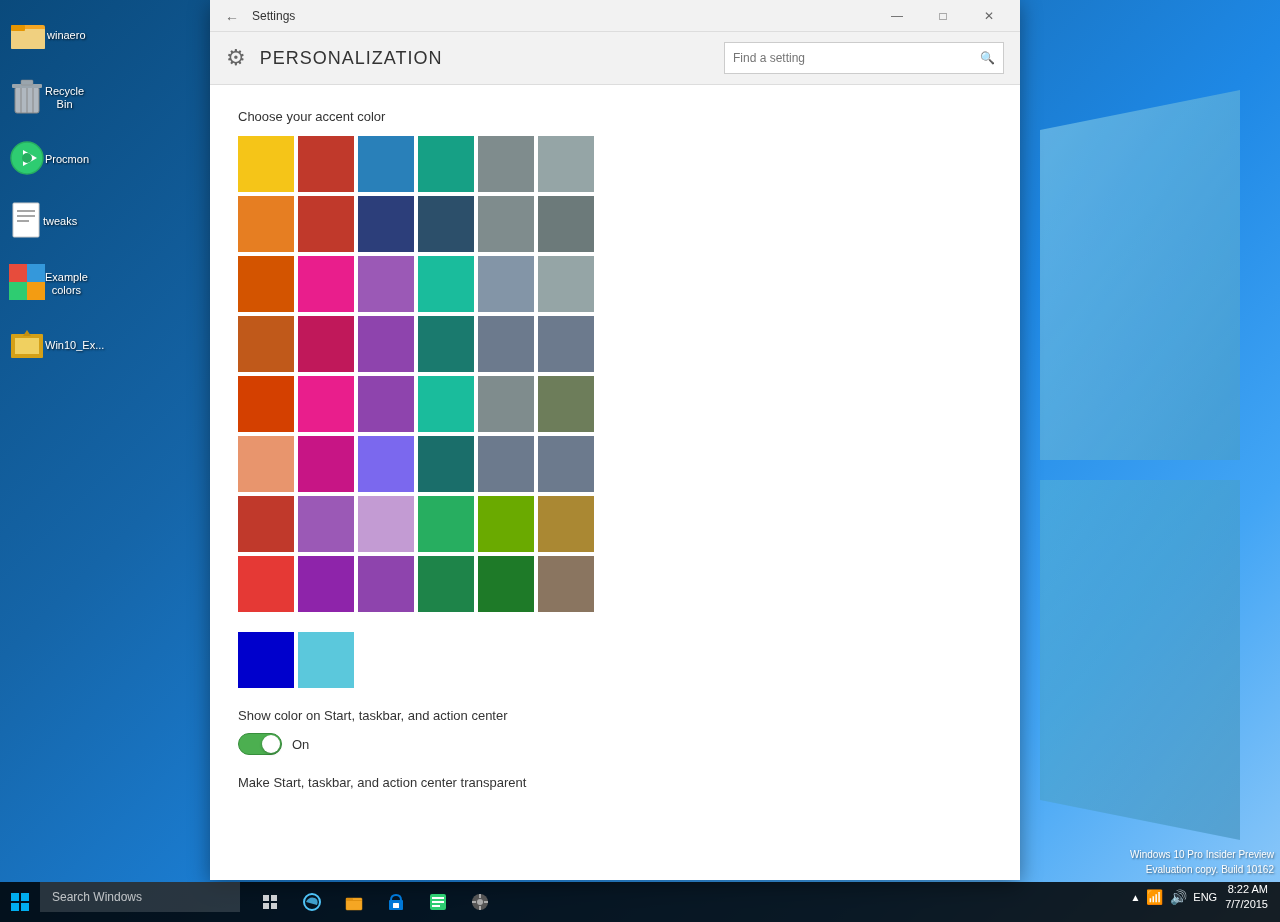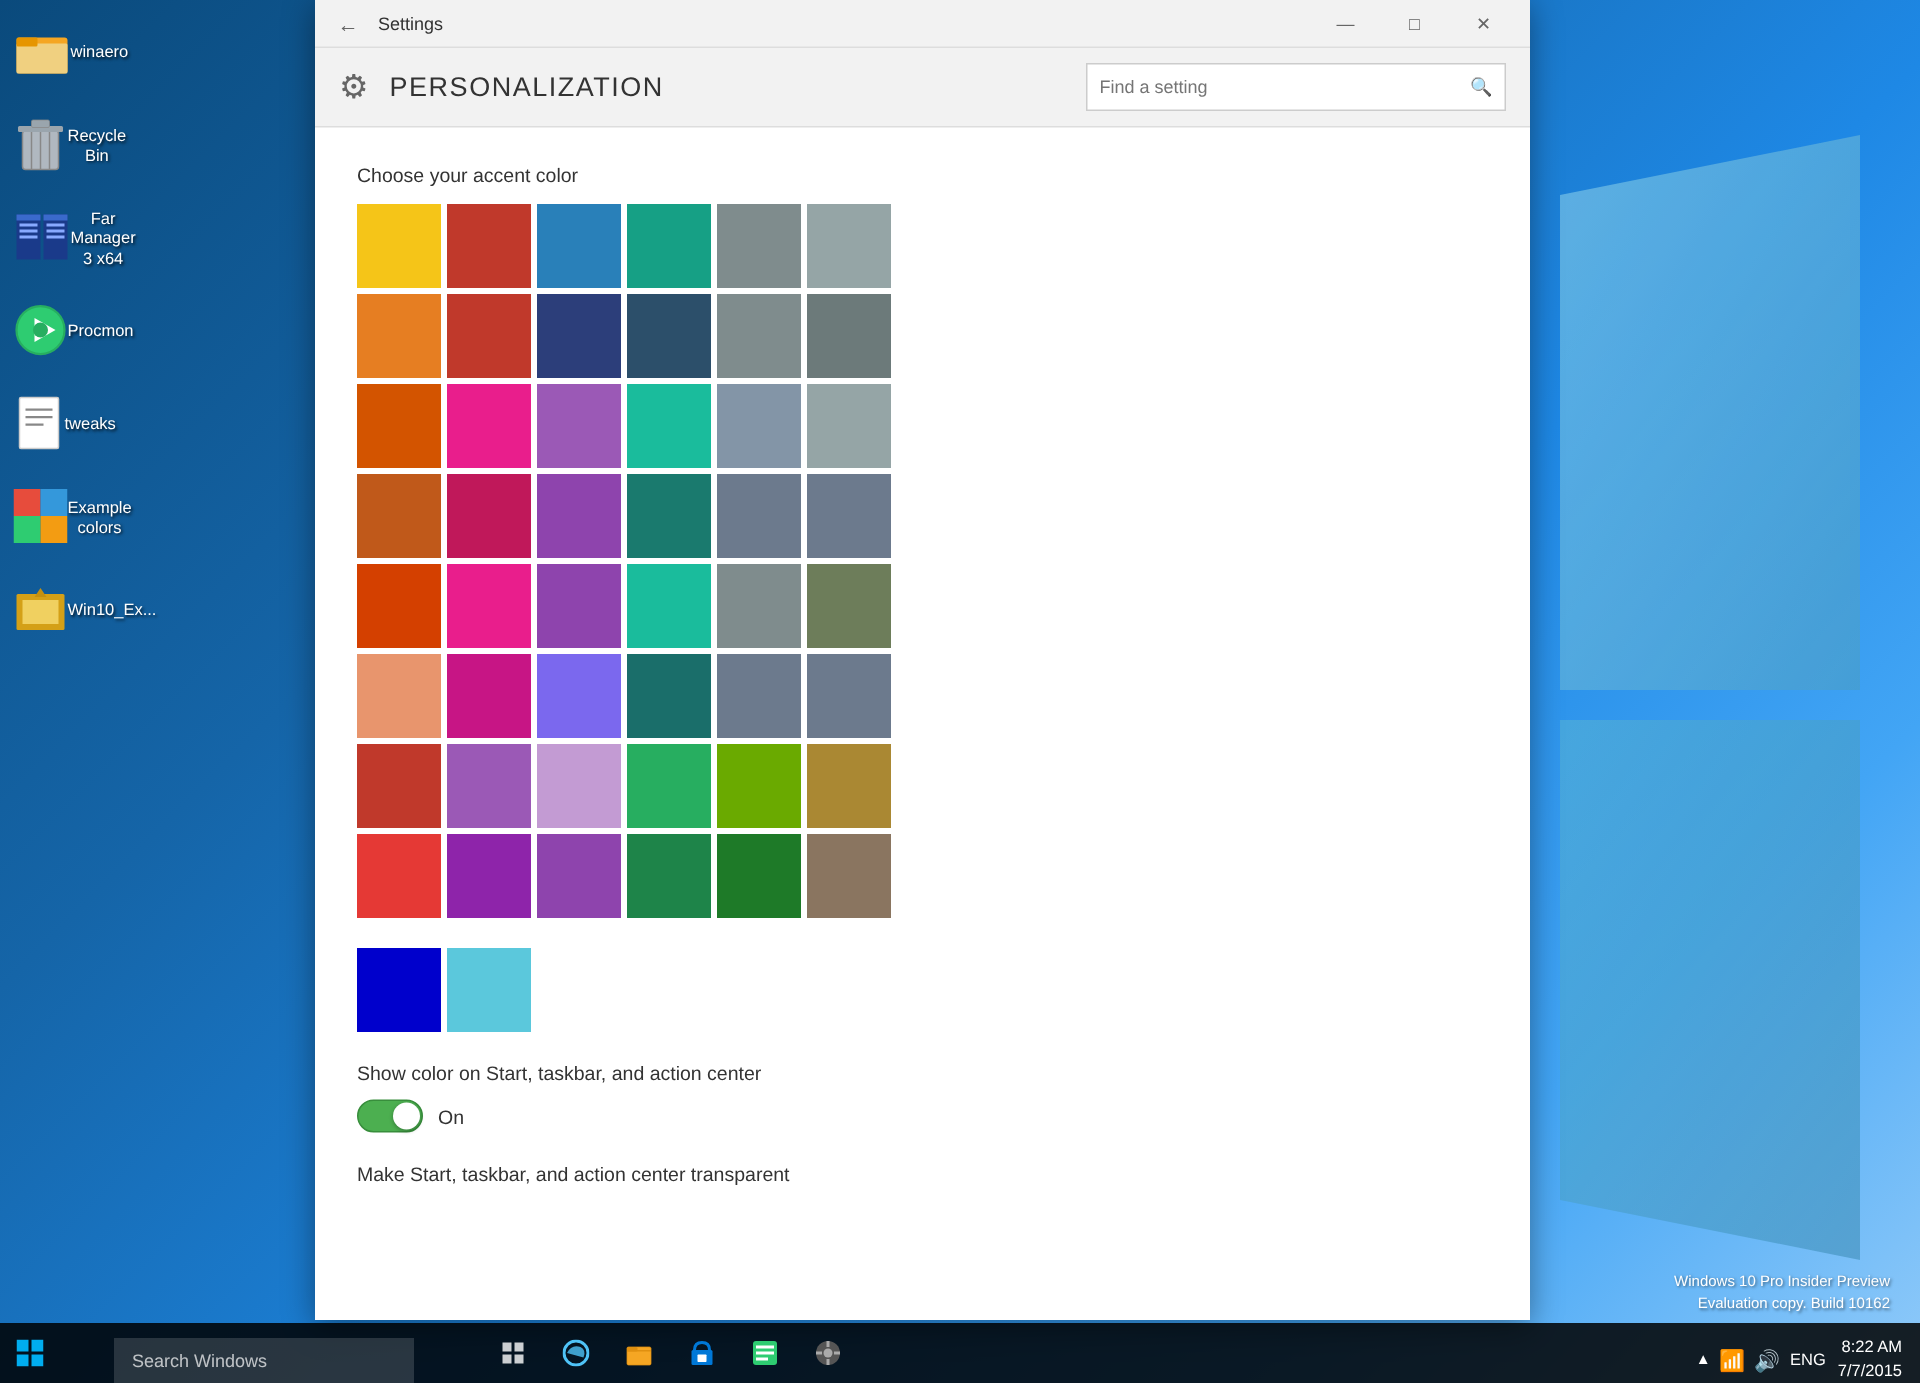--- a/index.html
+++ b/index.html
@@ -57,23 +57,22 @@
 
     
     .taskbar {
       position: absolute;
       bottom: 0;
       left: 0;
       width: 1280px;
       height: 40px;
       background: rgba(0,0,0,0.85);
       display: flex;
-      align-items: flex-end;
+      align-items: flex-start;
       z-index: 100;
-      gap: 36px;
     }
     .taskbar-start {
       width: 40px;
       height: 40px;
       display: flex;
       align-items: center;
       justify-content: center;
       cursor: pointer;
       color: white;
       font-size: 18px;
@@ -122,21 +121,21 @@
     .taskbar-clock {
       color: white;
       font-size: 11px;
       text-align: right;
       line-height: 1.4;
       padding-right: 4px;
     }
     .win-build-info {
       position: absolute;
       bottom: 45px;
-      right: 20px;
+      right: 6px;
       color: white;
       font-size: 10px;
       text-align: right;
       line-height: 1.5;
       text-shadow: 1px 1px 2px rgba(0,0,0,0.5);
     }
 
     
     .settings-window {
       position: absolute;
@@ -364,38 +363,20 @@
           <rect x="6" y="10" width="24" height="26" rx="2" fill="#b0b8c0"></rect>
           <rect x="6" y="10" width="24" height="26" rx="2" fill="none" stroke="#888" stroke-width="1"></rect>
           <line x1="12" y1="10" x2="12" y2="36" stroke="#888" stroke-width="1"></line>
           <line x1="18" y1="10" x2="18" y2="36" stroke="#888" stroke-width="1"></line>
           <line x1="24" y1="10" x2="24" y2="36" stroke="#888" stroke-width="1"></line>
           <rect x="3" y="7" width="30" height="4" rx="1" fill="#9aa5ad"></rect>
           <rect x="12" y="3" width="12" height="5" rx="1" fill="#9aa5ad" stroke="#888" stroke-width="0.5"></rect>
         </svg>
       </div>
       <span class="icon-label">Recycle Bin</span>
-    </div>
-    <div class="desktop-icon">
-      <div class="icon-img">
-        <svg width="38" height="34" viewBox="0 0 38 34">
-          <rect x="2" y="2" width="16" height="30" fill="#1a3a8a"></rect>
-          <rect x="20" y="2" width="16" height="30" fill="#1a3a8a"></rect>
-          <rect x="2" y="2" width="16" height="4" fill="#3a6acc"></rect>
-          <rect x="20" y="2" width="16" height="4" fill="#3a6acc"></rect>
-          <rect x="4" y="8" width="12" height="2" fill="#88aaff"></rect>
-          <rect x="4" y="12" width="12" height="2" fill="#88aaff"></rect>
-          <rect x="4" y="16" width="12" height="2" fill="#88aaff"></rect>
-          <rect x="22" y="8" width="12" height="2" fill="#88aaff"></rect>
-          <rect x="22" y="12" width="12" height="2" fill="#88aaff"></rect>
-          <rect x="22" y="16" width="12" height="2" fill="#88aaff"></rect>
-        </svg>
-      </div>
-      <span class="icon-label" style="white-space:pre-line">Far Manager
-3 x64</span>
     </div>
     <div class="desktop-icon">
       <div class="icon-img">
         <svg width="36" height="36" viewBox="0 0 36 36">
           <circle cx="18" cy="18" r="16" fill="#2ecc71" stroke="#27ae60" stroke-width="1.5"></circle>
           <polygon points="14,10 28,18 14,26" fill="white"></polygon>
           <circle cx="18" cy="18" r="5" fill="#27ae60"></circle>
         </svg>
       </div>
       <span class="icon-label">Procmon</span>

